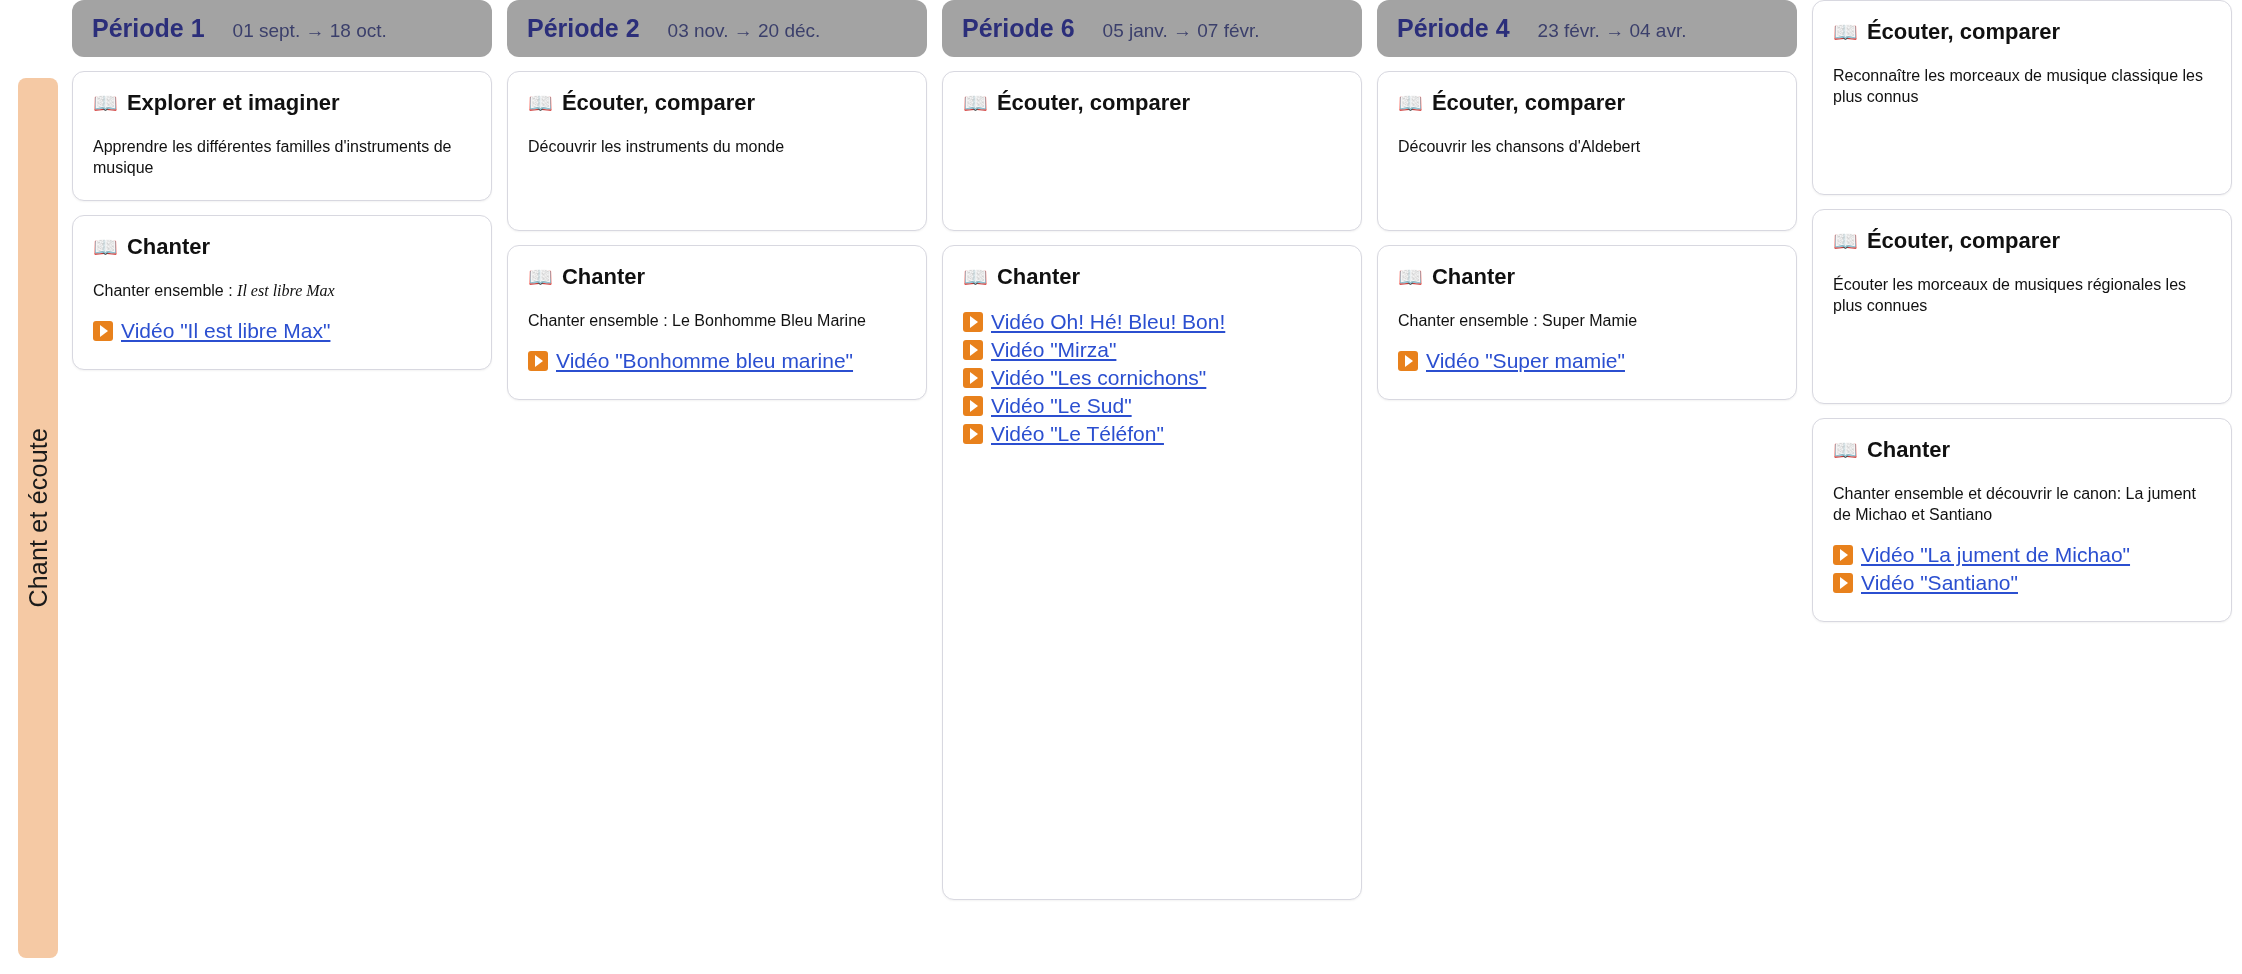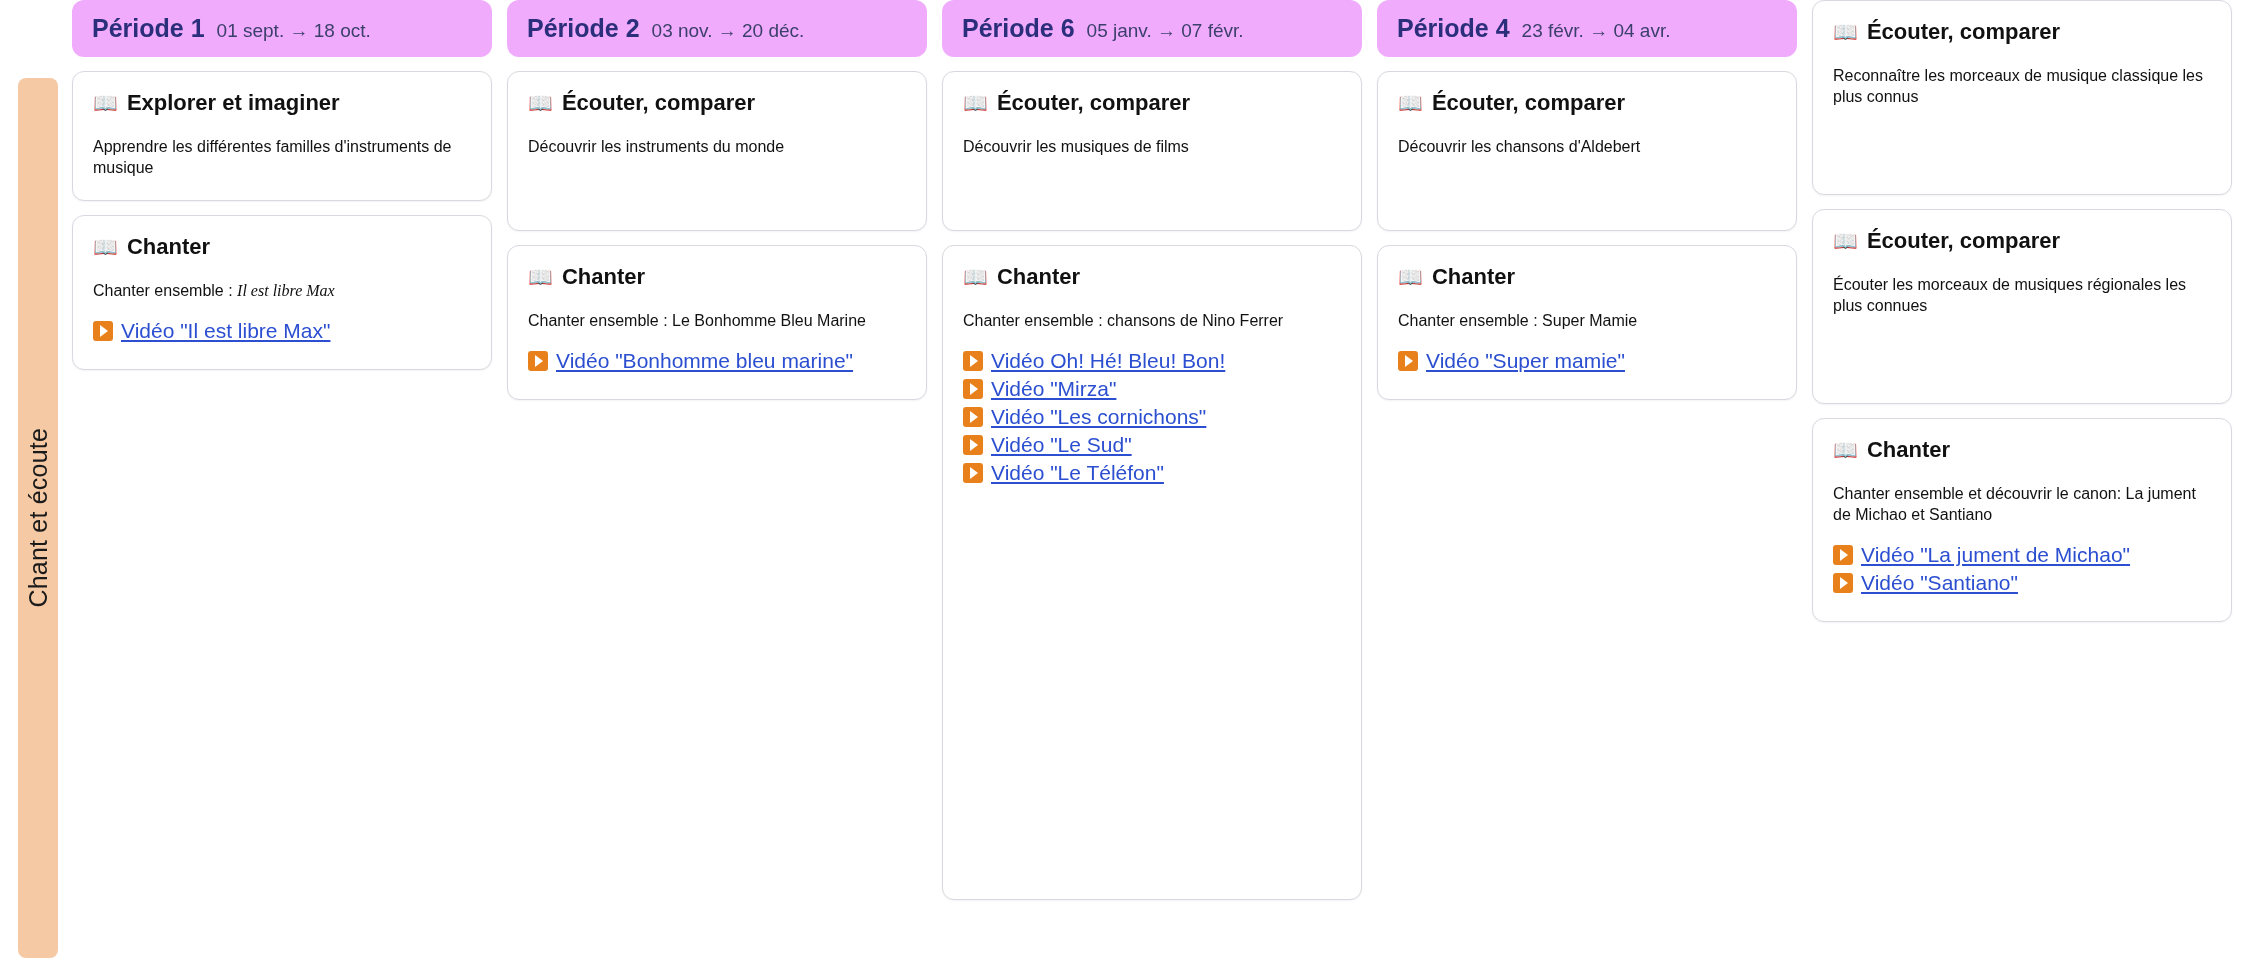--- a/index.html
+++ b/index.html
@@ -47,27 +47,27 @@
     display: flex;
     flex: 1 1 auto;
     gap: 15px;
     padding-right: 10px;
   }
   .col {
     flex: 1 1 0;
     min-width: 0;
   }
   .col-header {
-    background: #f0abfc;
+    background: #a3a3a3;
     border-radius: 12px;
     padding: 14px 20px;
     margin-bottom: 14px;
     display: flex;
     align-items: baseline;
-    gap: 12px;
+    gap: 28px;
     white-space: nowrap;
     overflow: hidden;
   }
   .col-header .ptitle {
     font-size: 25px;
     font-weight: bold;
     color: #2b2e7a;
   }
   .col-header .pdates {
     font-size: 19px;
@@ -212,29 +212,27 @@
         <div class="col-header">
           <span class="ptitle">Période 6</span>
           <span class="pdates">05 janv. → 07 févr.</span>
         </div>
 
         <div class="card" style="min-height:160px">
           <div class="card-title">
             <span class="book-icon">📖</span>
             <span>Écouter, comparer</span>
           </div>
-          <div class="card-body">Découvrir les musiques de films</div>
         </div>
 
         <div class="card" style="min-height:655px">
           <div class="card-title">
             <span class="book-icon">📖</span>
             <span>Chanter</span>
           </div>
-          <div class="card-body">Chanter ensemble : chansons de Nino Ferrer</div>
           <div class="links">
             <div class="link-row">
               <span class="play-icon"></span>
               <span class="link-text">Vidéo Oh! Hé! Bleu! Bon!</span>
             </div>
             <div class="link-row">
               <span class="play-icon"></span>
               <span class="link-text">Vidéo "Mirza"</span>
             </div>
             <div class="link-row">

